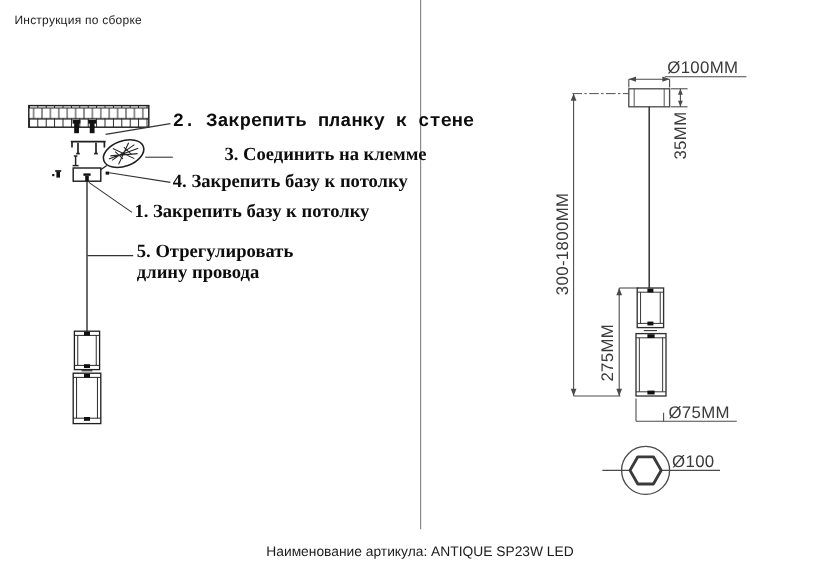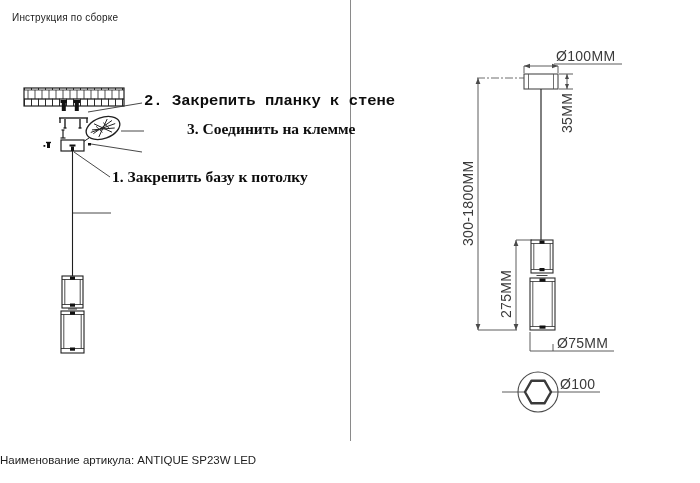--- a/index.html
+++ b/index.html
@@ -39,21 +39,21 @@
   .step-label span { display: block; }
   .step-2 { left: 144px; top: 92px; font-family: Liberation Mono, monospace; }
   .step-3 { left: 147px; top: 120px; margin-left: 40px; }
   .step-4 { left: 144px; top: 143px; }
   .step-1 { left: 112px; top: 168px; }
   .step-5 { left: 114px; top: 201px; }
   .footer-label {
     position: absolute;
     left: 0; right: 0;
     top: 454px;
-    text-align: left;
+    text-align: center;
     font-size: 11.5px;
     color: #1c1c1c;
   }
   svg text.dim {
     font-family: "Liberation Sans", sans-serif;
     font-size: 14px;
     fill: #3a3a3a;
     letter-spacing: 0.3px;
   }
 </style>
@@ -222,17 +222,22 @@
     <g>
       <line x1="502" y1="392" x2="600" y2="392" stroke="#4a4a4a" stroke-width="0.9"></line>
       <circle cx="538" cy="392" r="20" fill="none" stroke="#4a4a4a" stroke-width="1.1"></circle>
       <path d="M551,392 L544.5,403.3 L531.5,403.3 L525,392 L531.5,380.7 L544.5,380.7 Z" fill="#ffffff" stroke="#3a3a3a" stroke-width="2.4" stroke-linejoin="round"></path>
       <text class="dim" x="560" y="389">Ø100</text>
     </g>
   </svg>
 
   <div class="step-label step-2">2. Закрепить планку к стене</div>
   <div class="step-label step-3">3. Соединить на клемме</div>
+  <div class="step-label step-4">4. Закрепить базу к потолку</div>
   <div class="step-label step-1">1. Закрепить базу к потолку</div>
+  <div class="step-label step-5">
+    <span>5. Отрегулировать</span>
+    <span>длину провода</span>
+  </div>
 
   <div class="footer-label">Наименование артикула: ANTIQUE SP23W LED</div>
 
 </div>
 
 </body></html>

